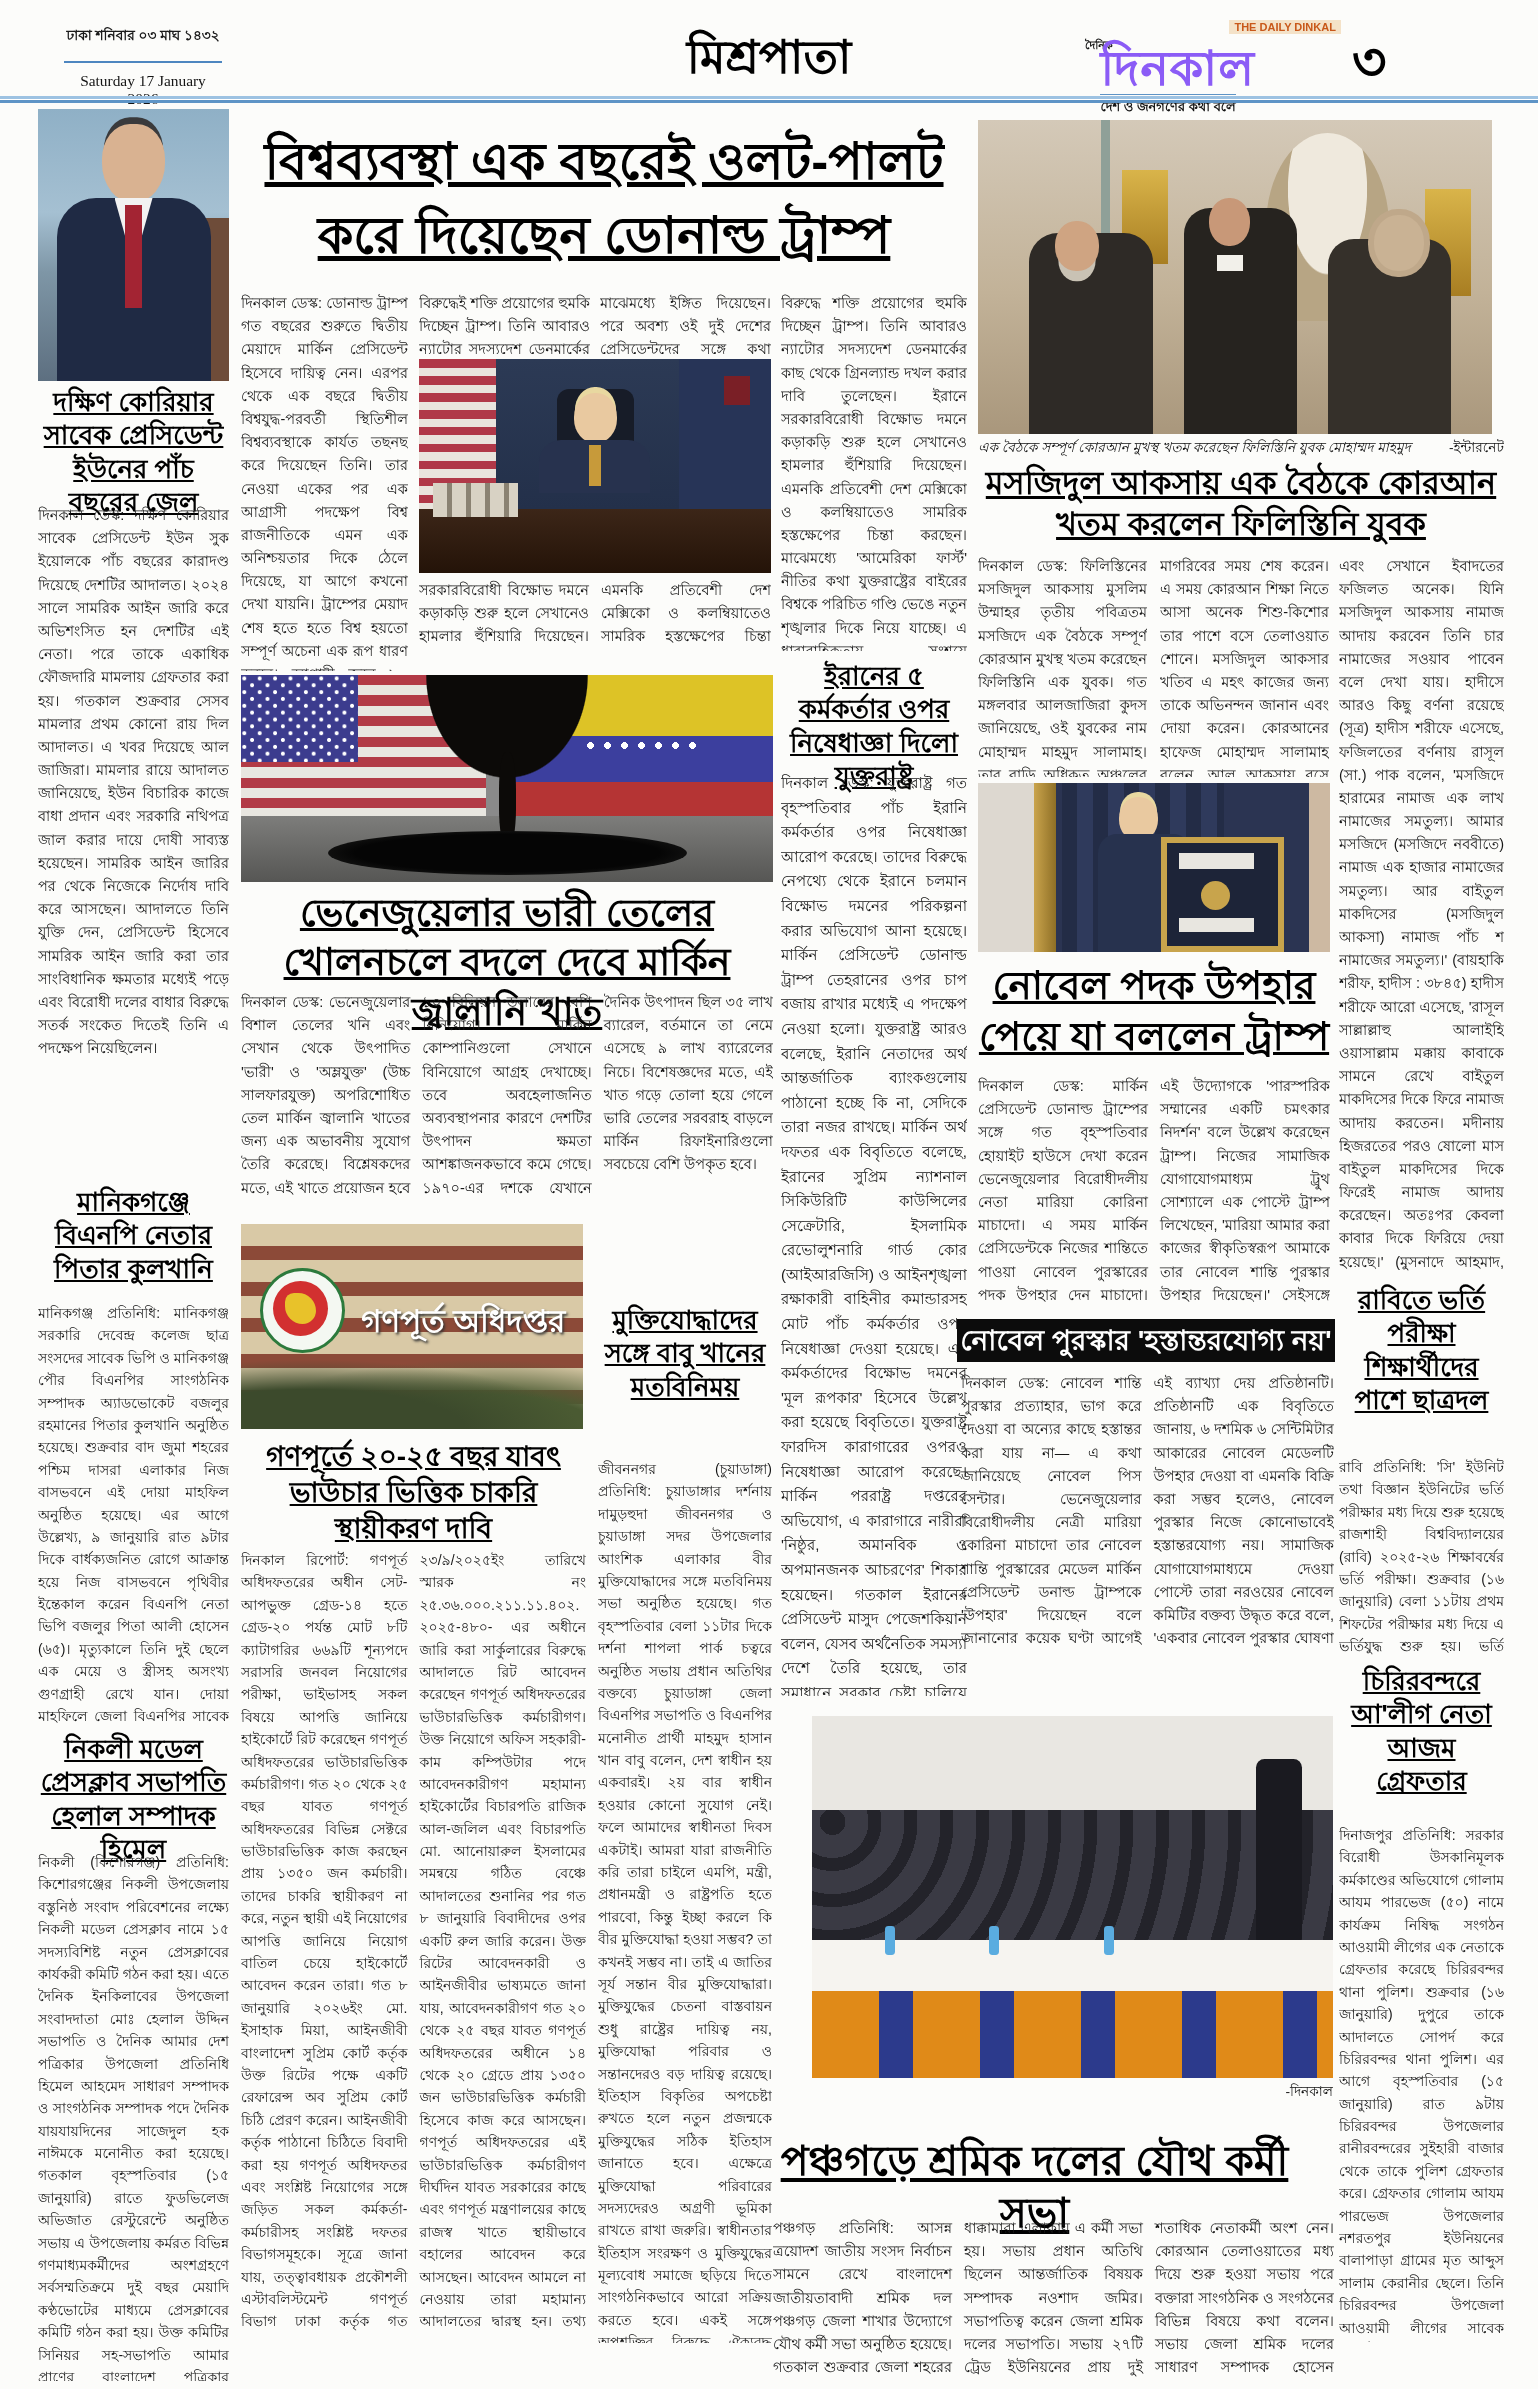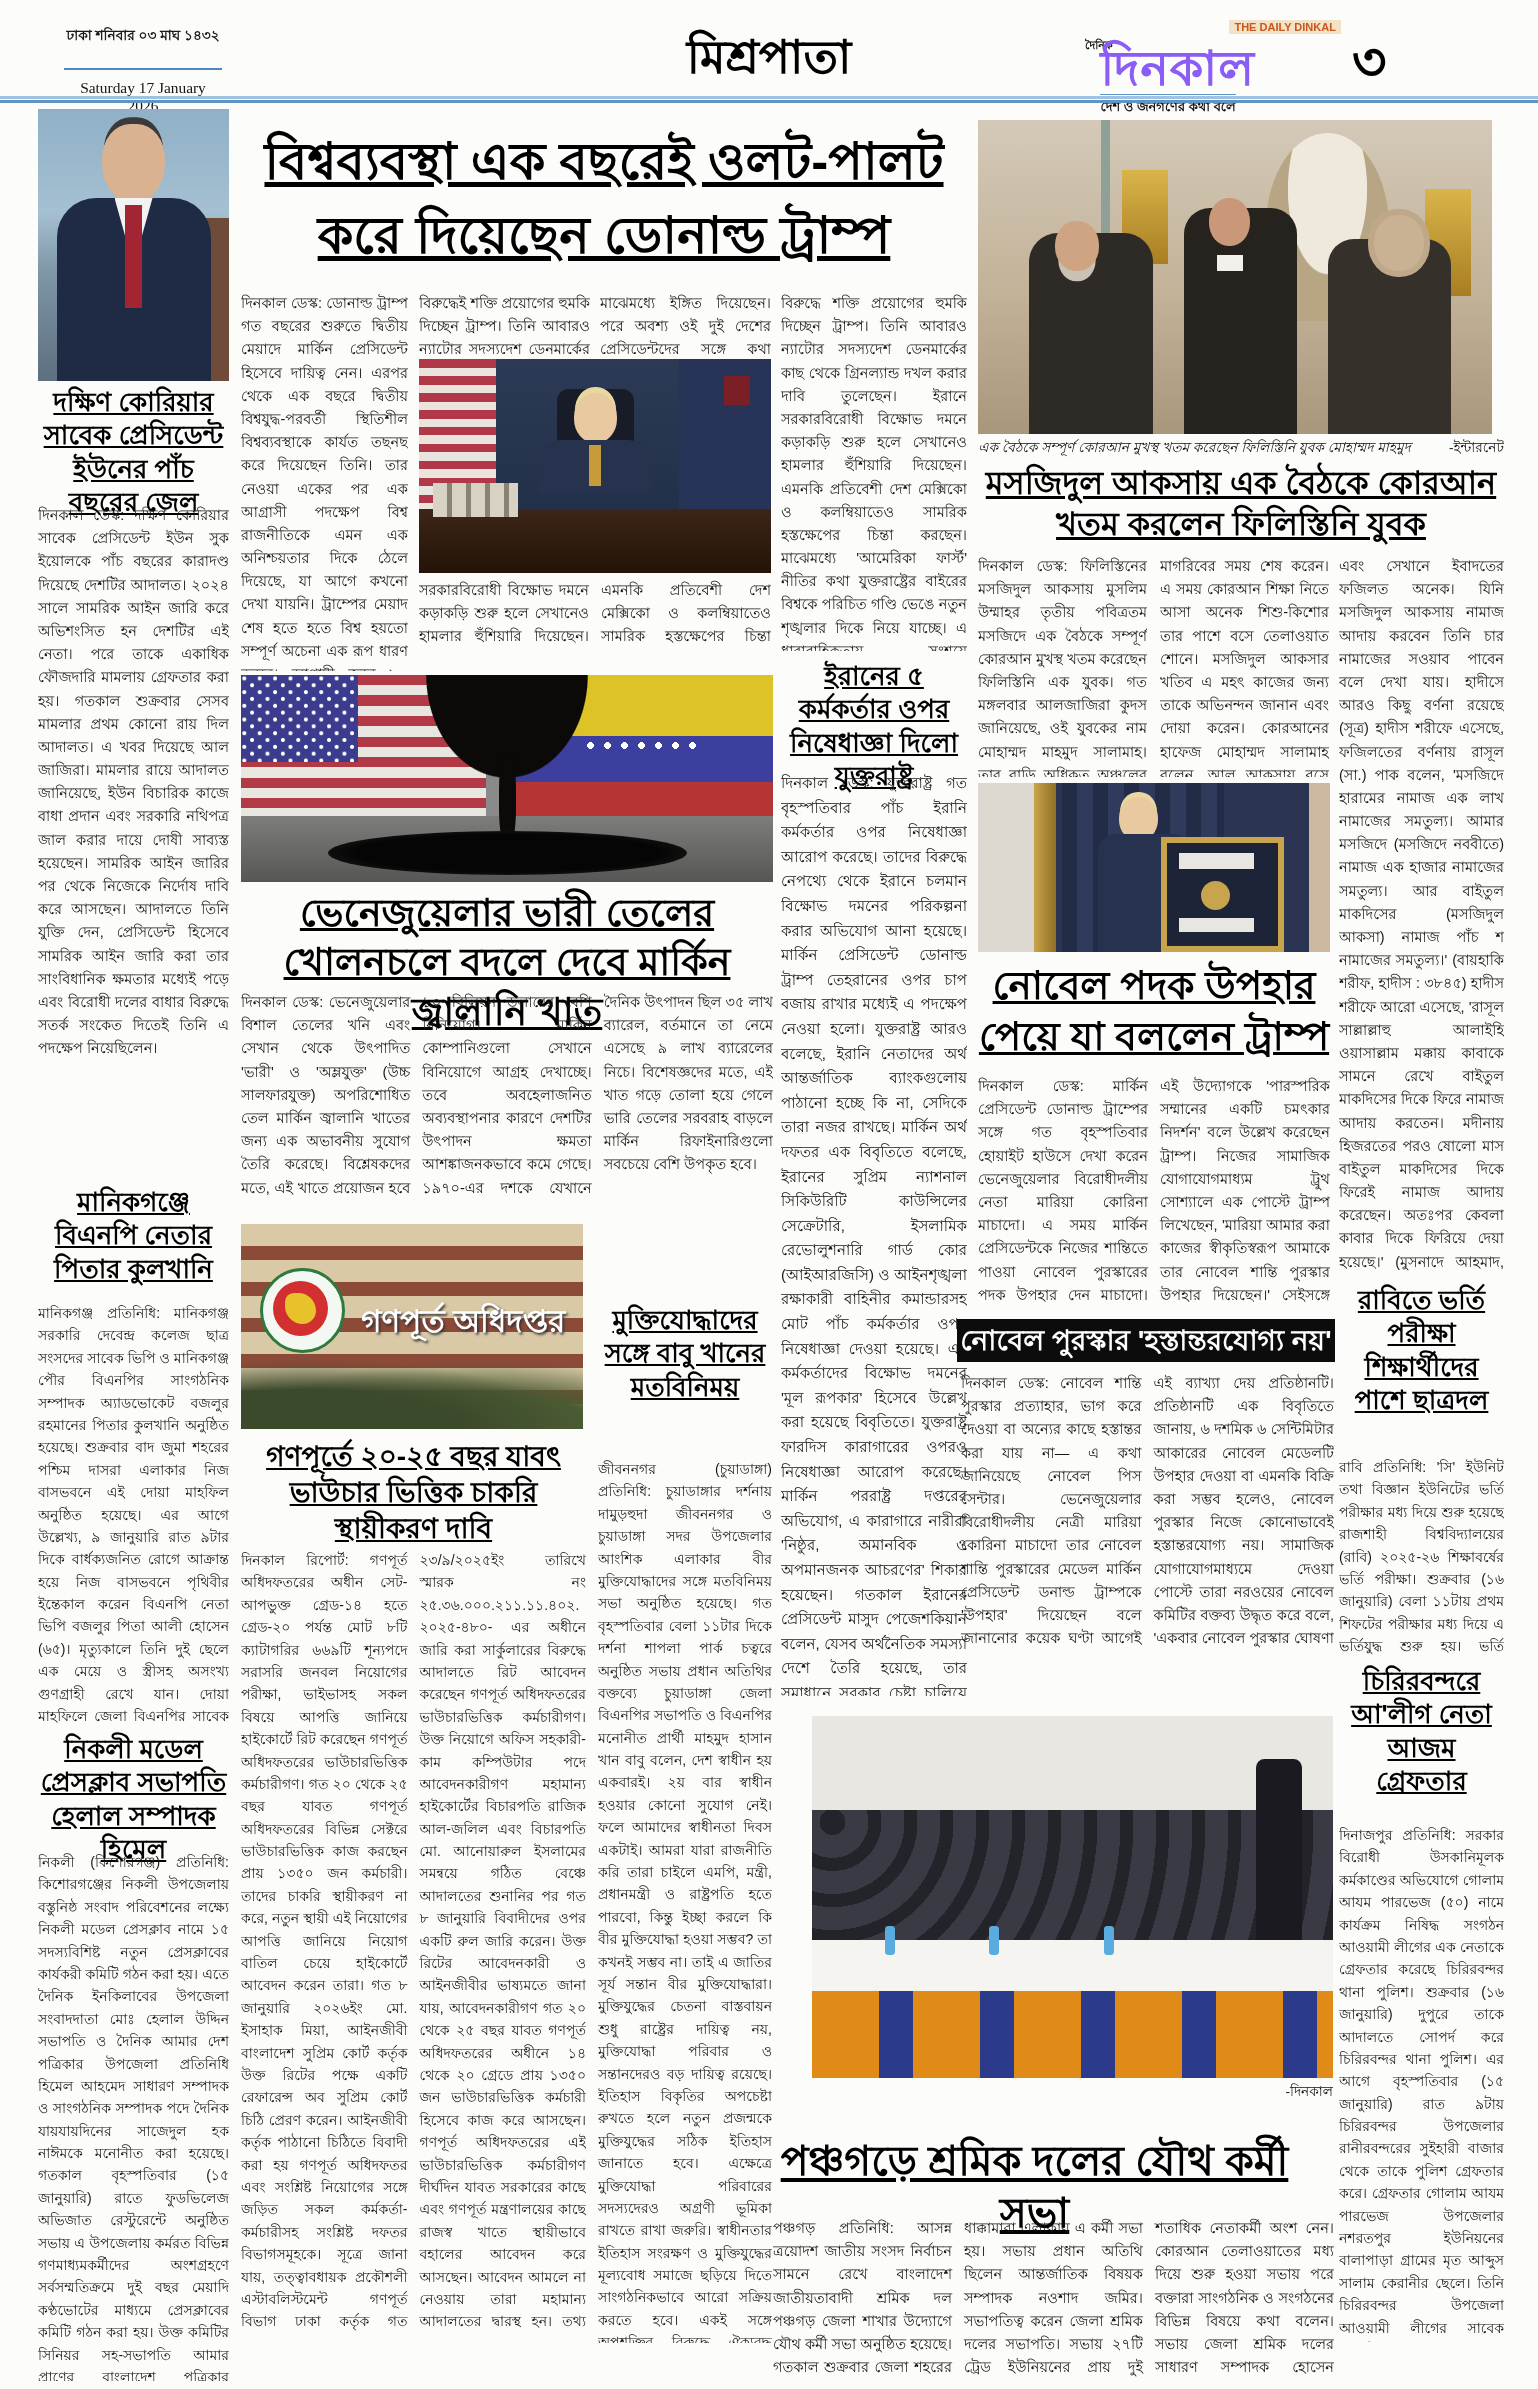--- a/index.html
+++ b/index.html
@@ -10,21 +10,21 @@
   .abs{position:absolute;}
   .hl{font-weight:700;color:#000;text-align:center;line-height:1.28;text-decoration:underline;}
   .bt{font-size:14.5px;line-height:1.6;text-align:justify;color:#171717;overflow:hidden;word-break:break-word;}
   .cols2{column-count:2;column-gap:12px;}
   .cols3{column-count:3;column-gap:12px;}
   .cap{font-size:13.7px;font-style:italic;color:#111;line-height:1.3;overflow:hidden;}
   .cap .credit{float:right;font-style:normal;}
   .ph{position:absolute;overflow:hidden;background:#ccc;}
   .rule-blue{background:linear-gradient(180deg,#9dc2e2 0 3.4px,#ffffff 3.4px 4.3px,#5e94c6 4.3px 6.8px);}
   .datebox{text-align:center;}
-  .datebox .bn{font-weight:700;font-size:13.7px;color:#1a1a1a;border-bottom:2.6px double #4d86c0;padding-bottom:20px;}
+  .datebox .bn{font-weight:700;font-size:13.7px;color:#1a1a1a;border-bottom:2.6px double #4d86c0;padding-bottom:13px;}
   .datebox .en{font-family:"Liberation Serif","DejaVu Serif",serif;font-size:15.4px;padding:9px 0;border-bottom:2.6px double #4d86c0;}
   .banner-black{background:#0c0c0c;color:#fff;font-weight:700;text-align:center;}
 </style>
 </head>
 <body>
 
 <div class="abs datebox" style="left:64px;top:24px;width:158px;">
   <div class="bn">ঢাকা শনিবার ০৩ মাঘ ১৪৩২</div>
   <div class="en">Saturday 17 January 2026</div>
 </div>

